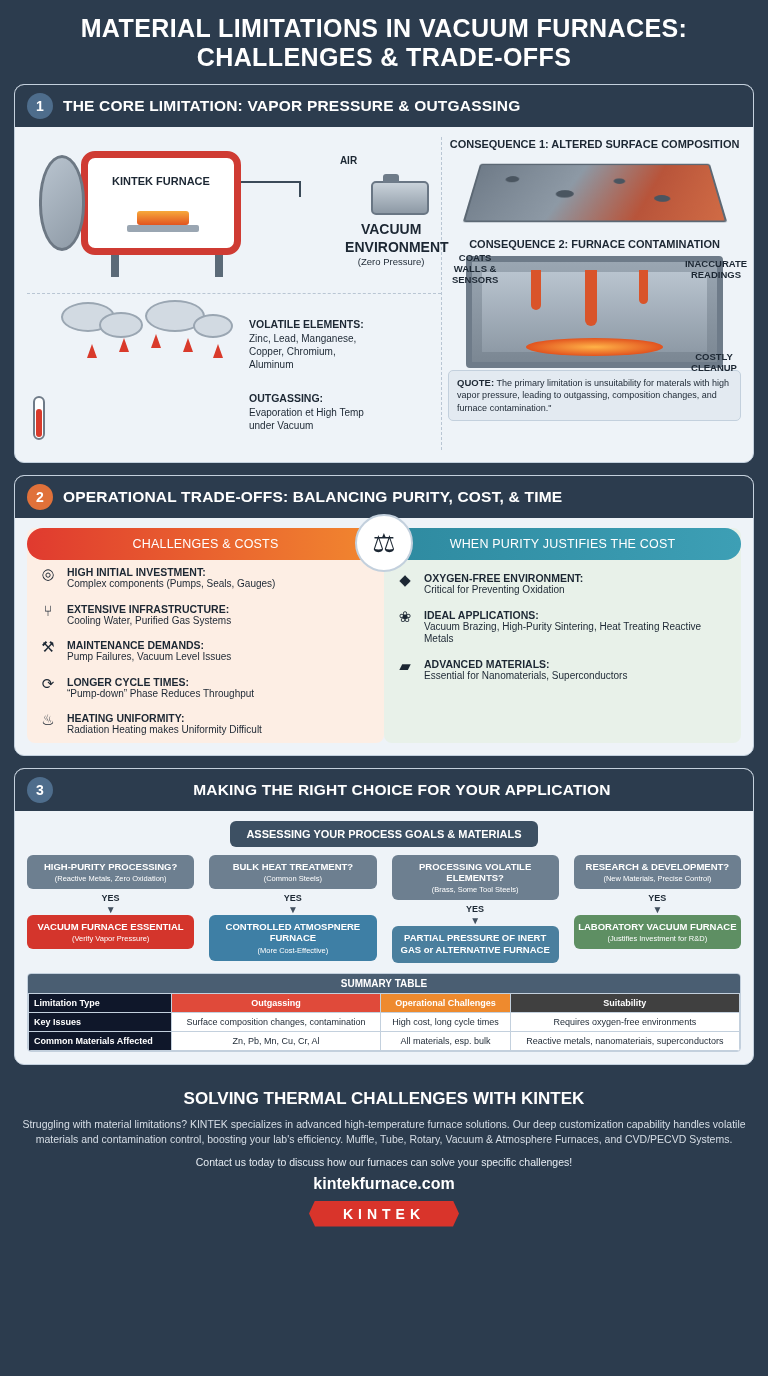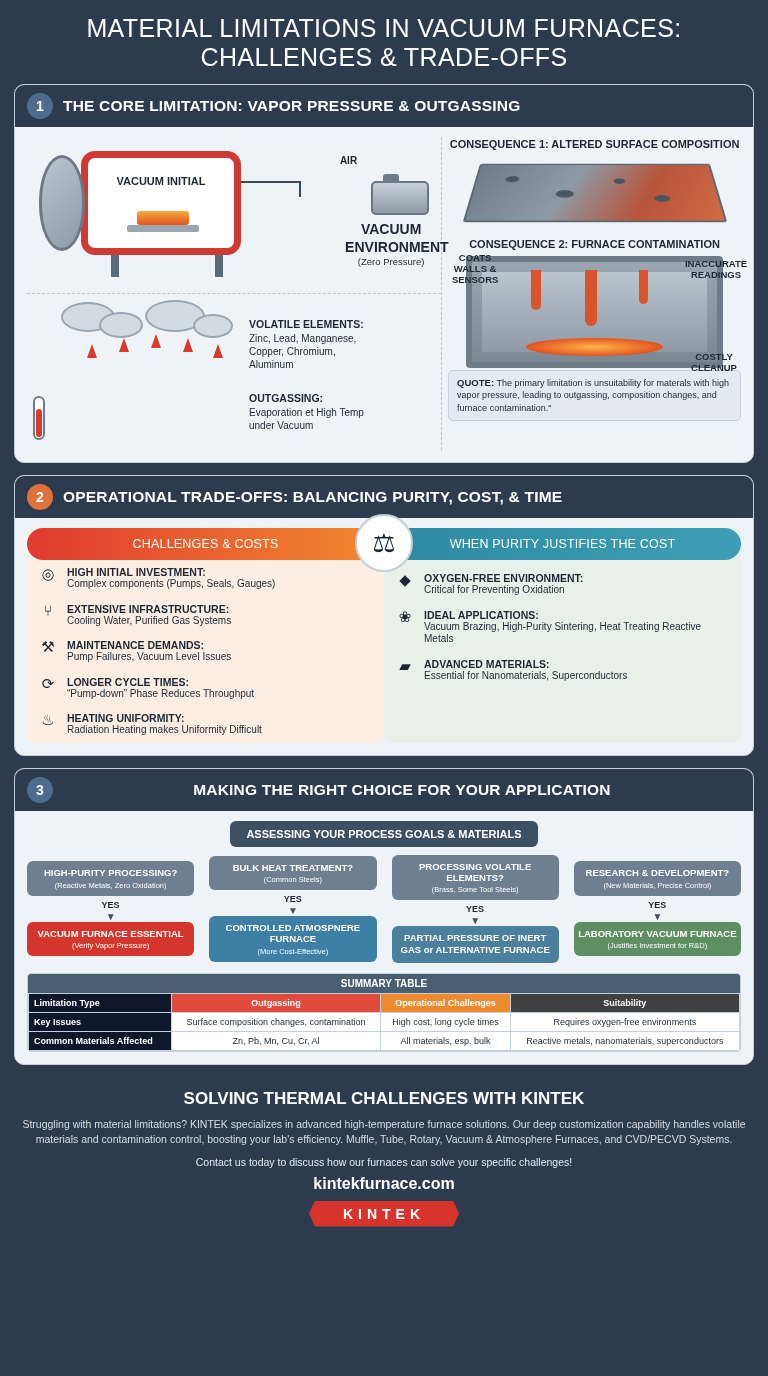--- a/index.html
+++ b/index.html
@@ -15,21 +15,21 @@
 
   
   .header {
     background: #2c3c4e;
     padding: 14px 20px 12px 20px;
     text-align: center;
   }
   .header h1 {
     color: #ffffff;
     font-size: 25px;
-    font-weight: normal;
+    font-weight: bold;
     letter-spacing: 0.4px;
     line-height: 1.16;
     text-transform: uppercase;
   }
 
   
   .section {
     margin: 0 14px 12px 14px;
     background: #eef3f8;
     border-radius: 10px;
@@ -159,21 +159,21 @@
     width: 58px; height: 58px; background: #fff; border: 2px solid #c3d0dd;
     border-radius: 50%; display: flex; align-items: center; justify-content: center;
     font-size: 26px; z-index: 5;
   }
 
   
   .s3-top-pill {
     background: #3d5063; color: #fff; font-size: 11px; font-weight: bold;
     padding: 7px 16px; border-radius: 6px; display: inline-block;
   }
-  .flow-row { display: flex; gap: 15px; margin-top: 8px; align-items: center; }
+  .flow-row { display: flex; gap: 15px; margin-top: 8px; }
   .flow-col { width: 25%; text-align: center; }
   .q-box {
     background: #6d7f90; color: #fff; border-radius: 6px; padding: 6px 4px;
     font-size: 9.5px; font-weight: bold; line-height: 1.2;
   }
   .q-box small { display:block; font-weight: normal; font-size: 7.5px; margin-top: 2px; }
   .yes { font-size: 9px; font-weight: bold; margin: 4px 0 2px 0; }
   .a-box { border-radius: 6px; padding: 6px 4px; color: #fff; font-size: 9.5px; font-weight: bold; line-height: 1.2; }
   .a-box small { display:block; font-weight: normal; font-size: 7.5px; margin-top: 2px; }
   .a-red { background: #d4352c; }
@@ -219,21 +219,21 @@
       <div class="sec-num">1</div>
       <div class="sec-title">THE CORE LIMITATION: VAPOR PRESSURE &amp; OUTGASSING</div>
     </div>
     <div class="sec-body">
       <div class="s1-top">
 
         <div class="s1-left">
           <div class="chamber-wrap">
             <div class="vac-chamber"></div>
             <div class="vac-door"></div>
-            <div class="vac-label">VACUUM INITIAL</div>
+            <div class="vac-label">KINTEK FURNACE</div>
             <div class="heat-block"></div>
             <div class="heat-base"></div>
             <div class="leg" style="left:84px"></div>
             <div class="leg" style="left:188px"></div>
             <div class="air-label">AIR</div>
             <div class="arrow-line" style="left:214px;top:44px;width:60px;height:2px;"></div>
             <div class="arrow-line" style="left:272px;top:44px;width:2px;height:16px;"></div>
             <div class="pump"></div>
             <div style="position:absolute;right:4px;top:84px;width:92px">
               <div class="label-cap">VACUUM ENVIRONMENT</div>

